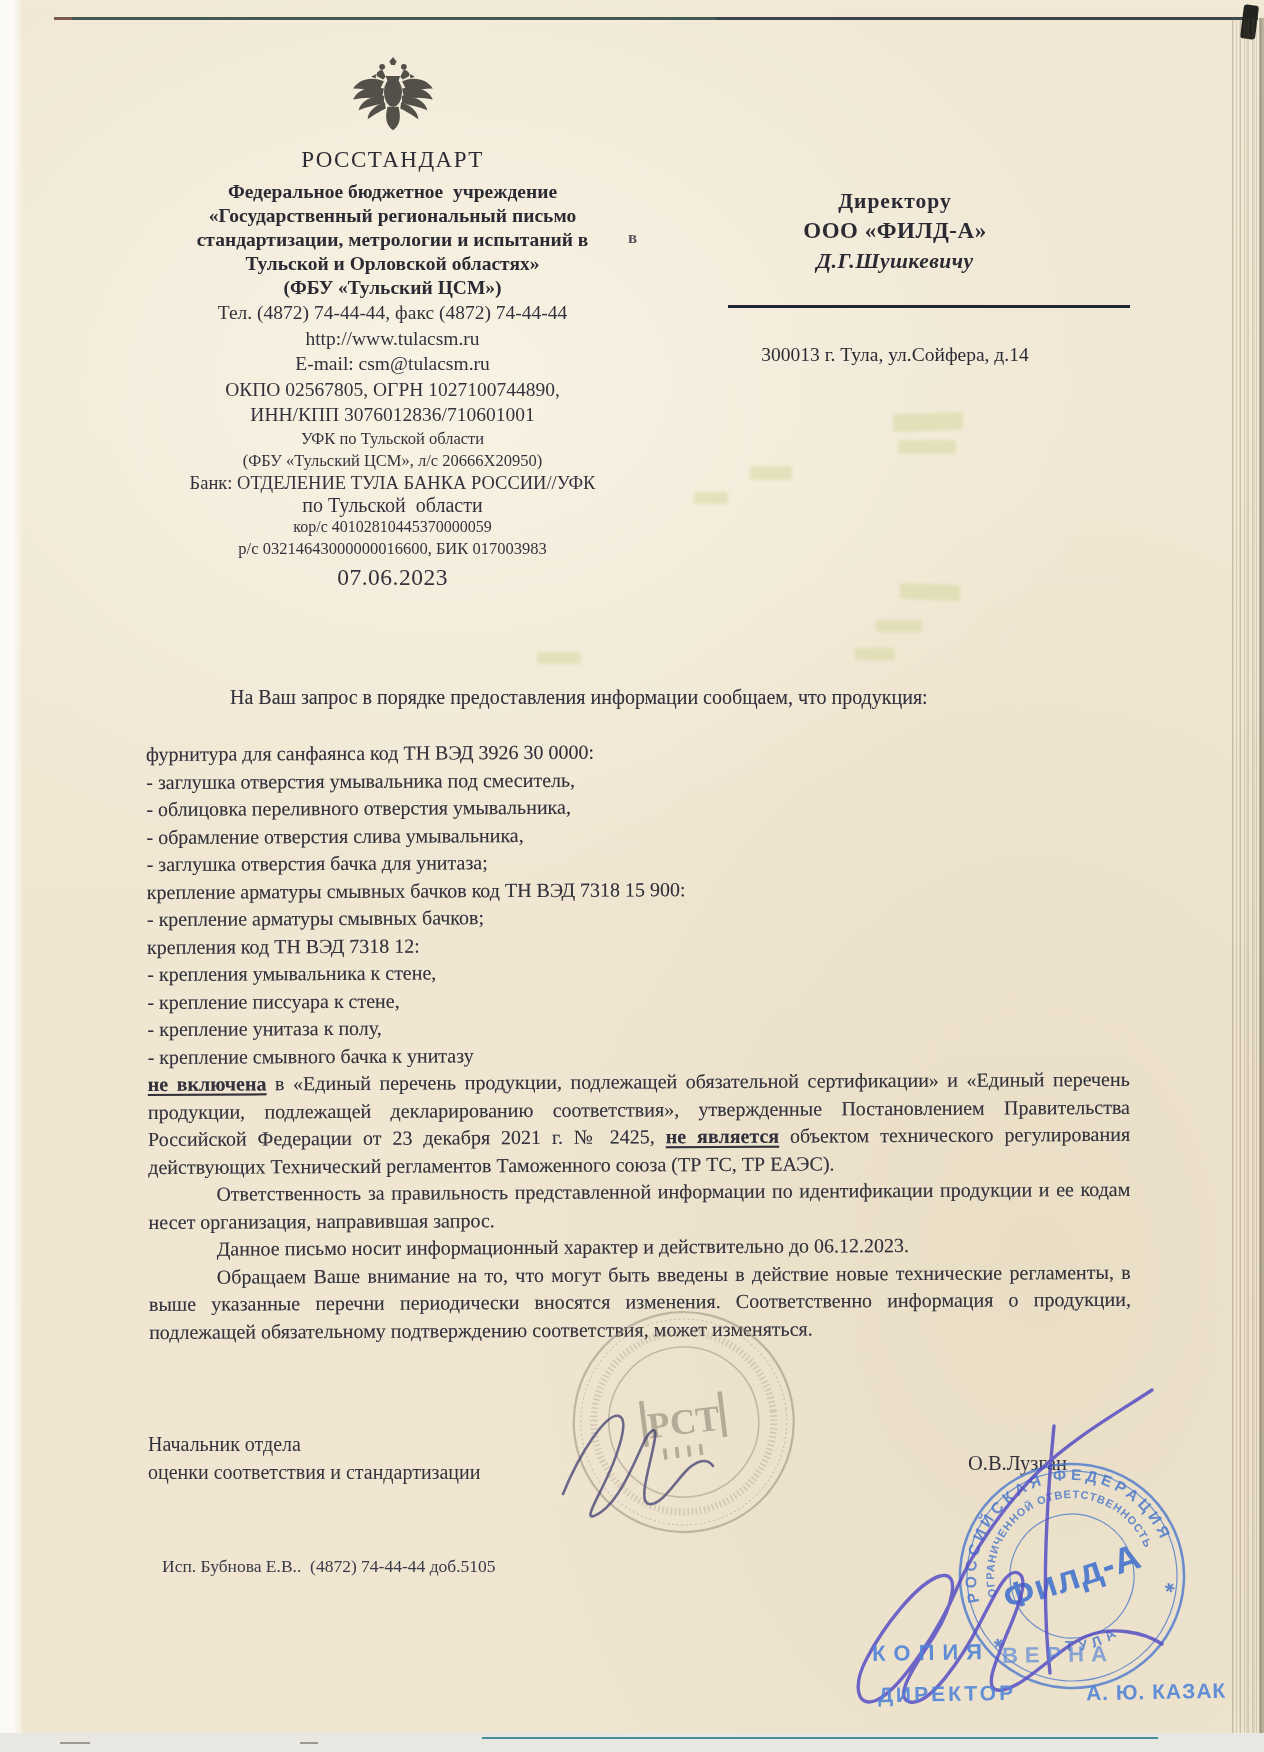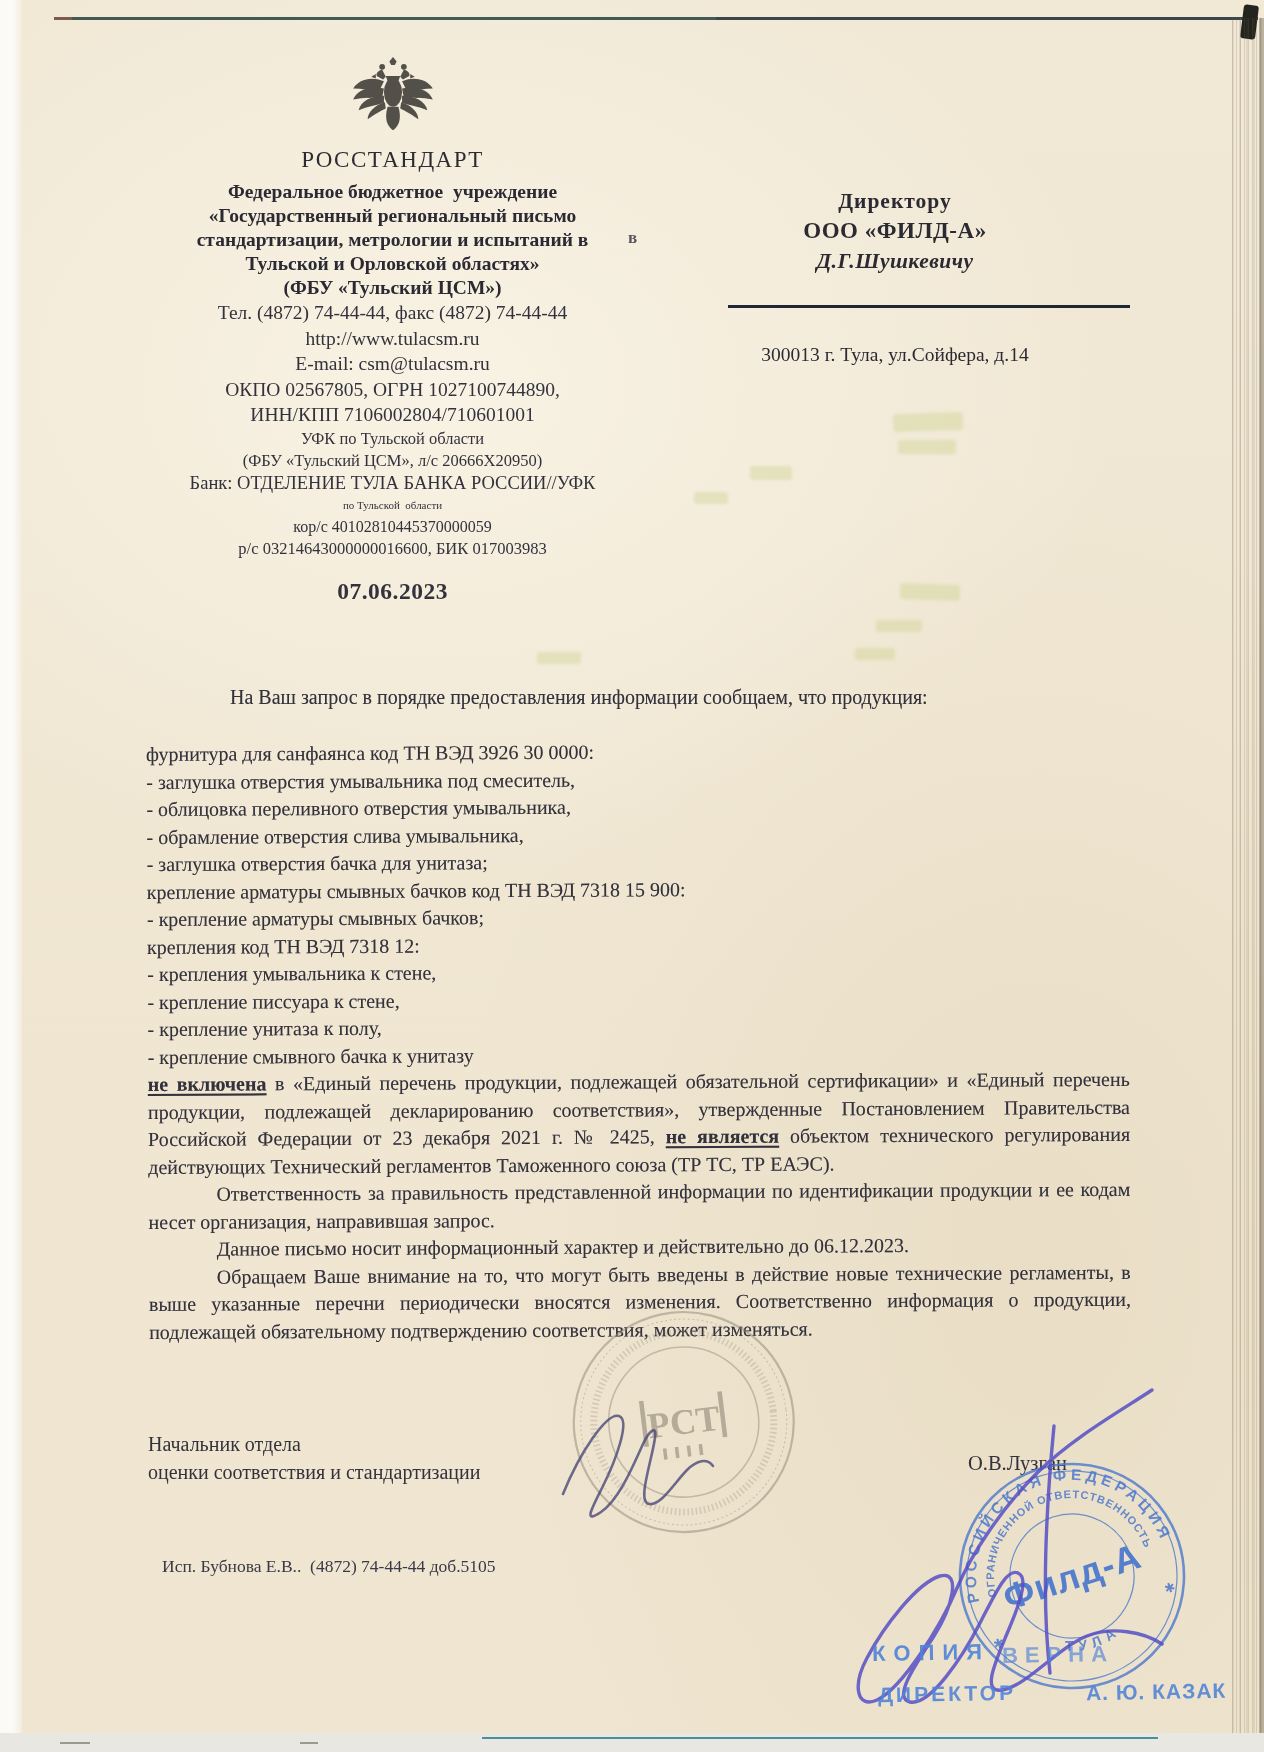--- a/index.html
+++ b/index.html
@@ -31,24 +31,24 @@
   .lh-col{position:absolute;left:150px;top:56px;width:485px;text-align:center;}
   .lh-col div{white-space:pre;}
   .emblem{display:block;margin:0 auto;}
   .agency{font-size:23px;letter-spacing:1.5px;margin-top:15px;color:#2c2b33;}
   .org-lines{font-weight:bold;font-size:19.5px;line-height:24px;margin-top:7px;color:#2b2a33;}
   .addr-lines{font-size:19.5px;line-height:25.5px;}
   .bank-lines{line-height:22px;}
   .bank-lines div:nth-child(1){font-size:16.5px;}
   .bank-lines div:nth-child(2){font-size:16.5px;}
   .bank-lines div:nth-child(3){font-size:18.5px;}
-  .bank-lines div:nth-child(4){font-size:11px;}
+  .bank-lines div:nth-child(4){font-size:20px;}
   .bank-lines div:nth-child(5){font-size:16px;}
   .bank-lines div:nth-child(6){font-size:16.5px;}
-  .lh-date{font-size:23.5px;margin-top:18px;letter-spacing:.5px;font-weight:bold;}
+  .lh-date{font-size:23.5px;margin-top:4px;letter-spacing:.5px;}
   
   .recipient{position:absolute;left:650px;top:186px;width:490px;text-align:center;color:#2b2a33;}
   .r1{font-size:21.5px;font-weight:bold;line-height:30px;letter-spacing:1px;}
   .r2{font-size:23px;font-weight:bold;line-height:30px;letter-spacing:.5px;}
   .r3{font-size:21.5px;font-weight:bold;font-style:italic;line-height:30px;letter-spacing:.5px;}
   .addr-rule{margin:29px 0 0 78px;width:402px;height:3px;background:#1f2734;}
   .r-addr{margin-top:36px;font-size:19.5px;}
   
   .intro{position:absolute;left:148px;top:686px;width:985px;font-size:20px;text-indent:82px;
     text-shadow:0 0 .6px rgba(50,48,60,.35);}
@@ -113,21 +113,21 @@
         <path d="M60,36 C76,32 90,38 94,48 C82,46 72,46 62,46z"></path>
         <path d="M60,44 C74,44 86,50 88,60 C78,56 68,54 60,52z"></path>
         <path d="M59,51 C70,54 78,62 78,70 C70,64 64,61 58,58z"></path>
         <path d="M44,56 C40,70 44,78 50,82 C56,78 60,70 56,56z"></path>
         <circle cx="24" cy="44" r="2.5"></circle>
           <circle cx="76" cy="44" r="2.5"></circle>
       </g>
     </svg>
     <div class="agency">РОССТАНДАРТ</div>
     <div class="org-lines"><div>Федеральное бюджетное  учреждение</div><div>«Государственный региональный письмо</div><div>стандартизации, метрологии и испытаний в</div><div>Тульской и Орловской областях»</div><div>(ФБУ «Тульский ЦСМ»)</div></div>
-    <div class="addr-lines"><div>Тел. (4872) 74-44-44, факс (4872) 74-44-44</div><div>http://www.tulacsm.ru</div><div>E-mail: csm@tulacsm.ru</div><div>ОКПО 02567805, ОГРН 1027100744890,</div><div>ИНН/КПП 7106002804/710601001</div></div>
+    <div class="addr-lines"><div>Тел. (4872) 74-44-44, факс (4872) 74-44-44</div><div>http://www.tulacsm.ru</div><div>E-mail: csm@tulacsm.ru</div><div>ОКПО 02567805, ОГРН 1027100744890,</div><div>ИНН/КПП 3076012836/710601001</div></div>
     <div class="bank-lines"><div>УФК по Тульской области</div><div>(ФБУ «Тульский ЦСМ», л/с 20666X20950)</div><div>Банк: ОТДЕЛЕНИЕ ТУЛА БАНКА РОССИИ//УФК</div><div>по Тульской  области</div><div>кор/с 40102810445370000059</div><div>р/с 03214643000000016600, БИК 017003983</div></div>
     <div class="lh-date">07.06.2023</div>
   </div>
 
   <div class="recipient">
     <div class="r1">Директору</div>
     <div class="r2">ООО «ФИЛД-А»</div>
     <div class="r3">Д.Г.Шушкевичу</div>
     <div class="addr-rule"></div>
     <div class="r-addr">300013 г. Тула, ул.Сойфера, д.14</div>

